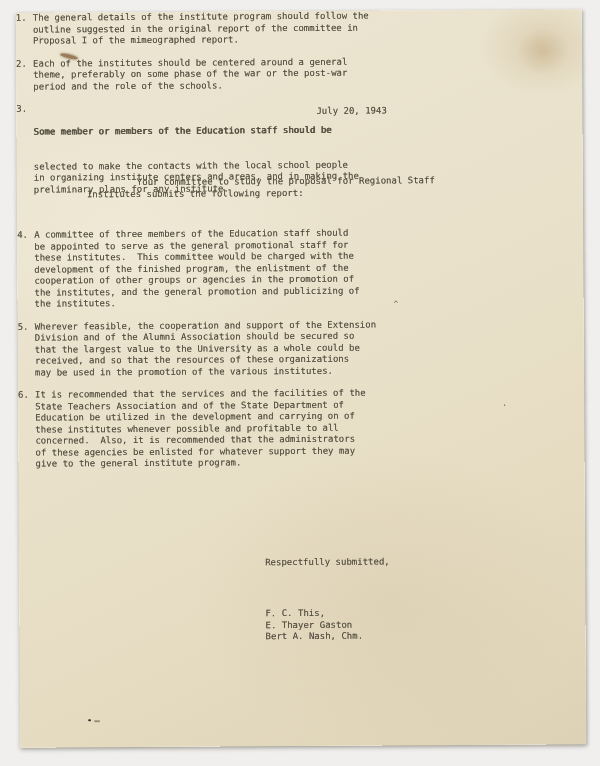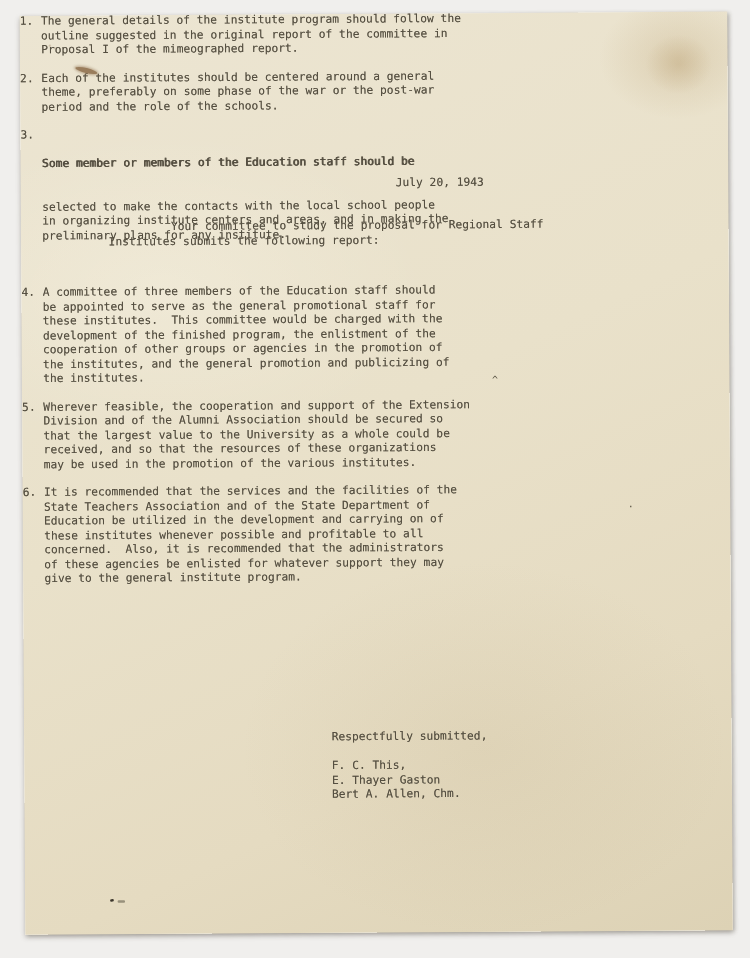--- a/index.html
+++ b/index.html
@@ -28,38 +28,38 @@
     box-shadow: 0 2px 4px rgba(110,105,95,0.45), 2px 1px 3px rgba(130,125,115,0.30);
   }
   .typed {
     position: absolute;
     font-size: 9px;
     line-height: 11.5px;
     color: #544e40;
     white-space: pre-wrap;
     text-shadow: 0 0 0.5px rgba(84,78,64,0.55);
   }
-  .date-line   { left: 300px; top: 95px; margin-top: 36px;  }
+  .date-line   { left: 300px; top: 95px;  }
   .salutation  { left: 70px;  top: 142px; }
   .intro       { left: 70px;  top: 165px; width: 400px; text-indent: 50px; }
   .report-list { left: 87px;  top: 197px; width: 420px; }
   .item {
     display: flex;
     margin-bottom: 11px;
     font-size: 9px;
     line-height: 11.5px;
     color: #544e40;
     text-shadow: 0 0 0.5px rgba(84,78,64,0.55);
   }
   .item .num { width: 17px; flex: 0 0 17px; white-space: pre; }
   .item .txt { white-space: pre-wrap; width: 395px; }
   .item .lead { display: block; }
   .item .rest { display: block; white-space: pre-wrap; }
   .overstruck { text-shadow: 0.55px 0 0 rgba(74,68,54,0.9), 0 0 0.5px rgba(84,78,64,0.6); }
-  .closing    { left: 246px; top: 574px; }
+  .closing    { left: 246px; top: 546px; }
   .signatures { left: 246px; top: 597px; }
   .stray-mark {
     position: absolute;
     font-size: 8px;
     color: #5a5444;
     line-height: 8px;
   }
   .mark-people { left: 376px; top: 290px; }
   .mark-period { left: 484px; top: 390px; }
   
@@ -177,19 +177,19 @@
 of these agencies be enlisted for whatever support they may
 give to the general institute program.</div>
       </div>
 
     </div>
 
     <div class="typed closing">Respectfully submitted,</div>
 
     <div class="typed signatures"><span>F. C. This,</span>
 <span>E. Thayer Gaston</span>
-<span>Bert A. Allen, Chm.</span></div>
+<span>Bert A. Nash, Chm.</span></div>
 
     <span class="stray-mark mark-people">^</span>
     <span class="stray-mark mark-period">.</span>
 
   </div>
 </div>
 
 </body></html>

